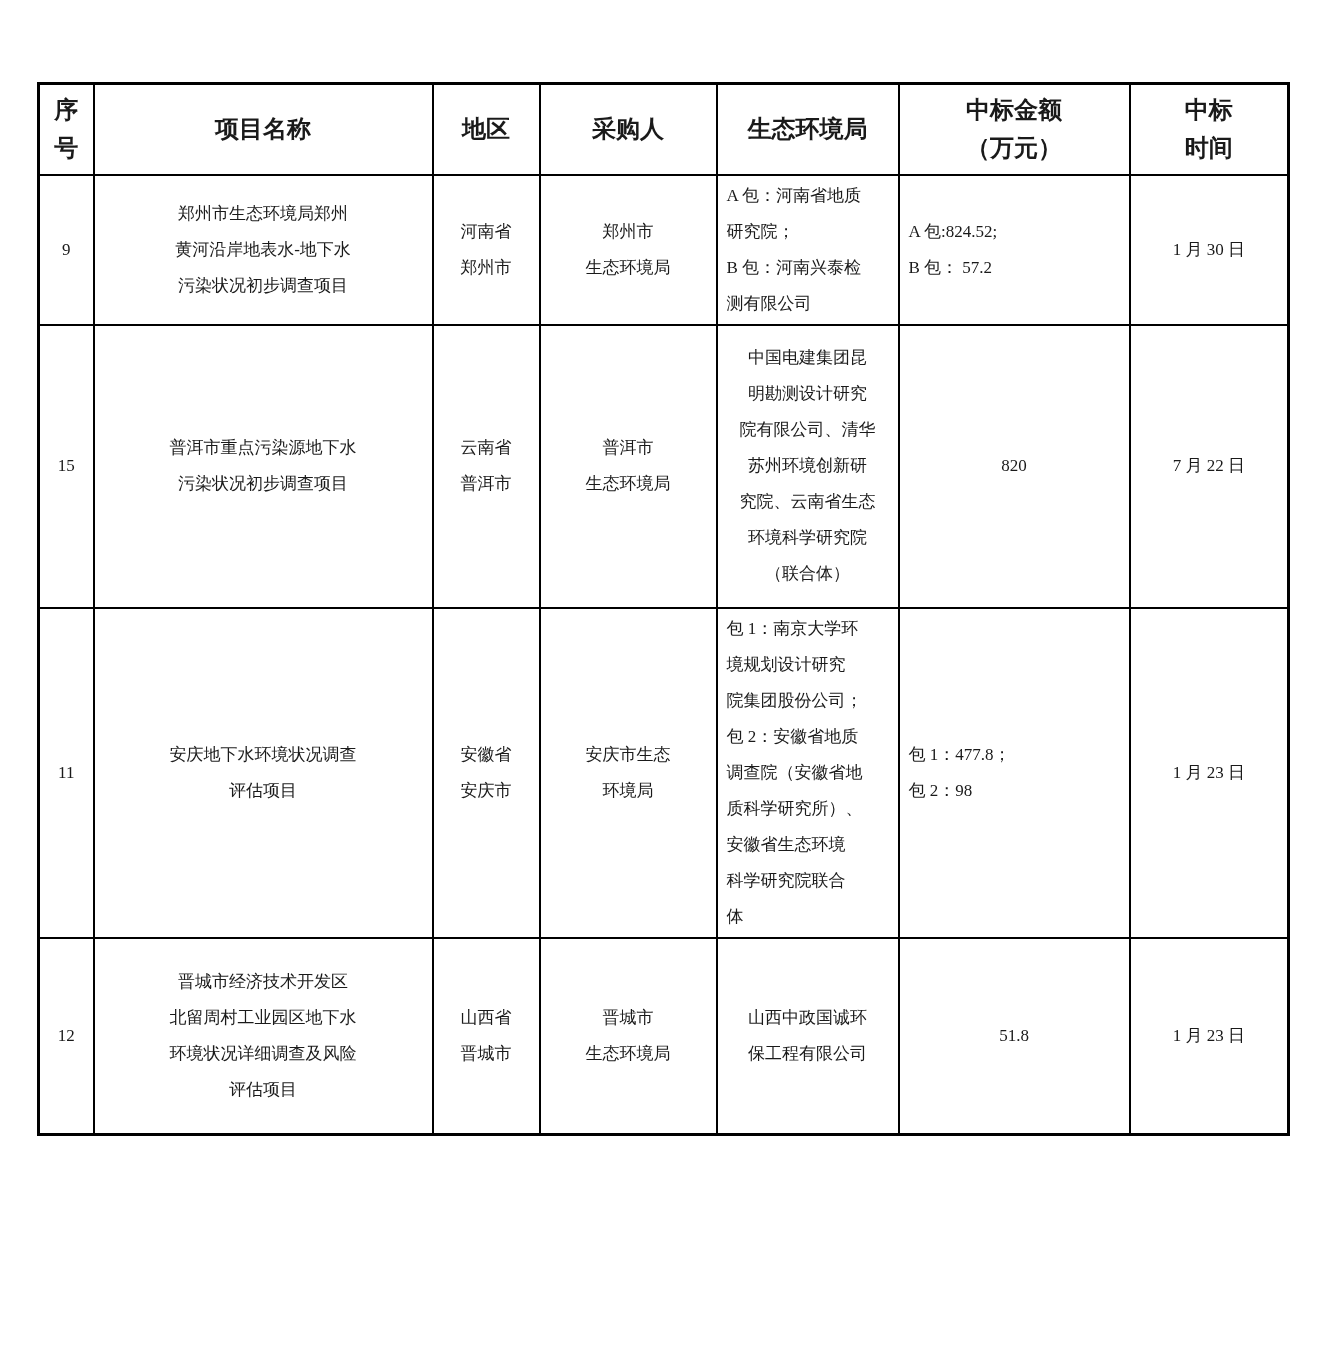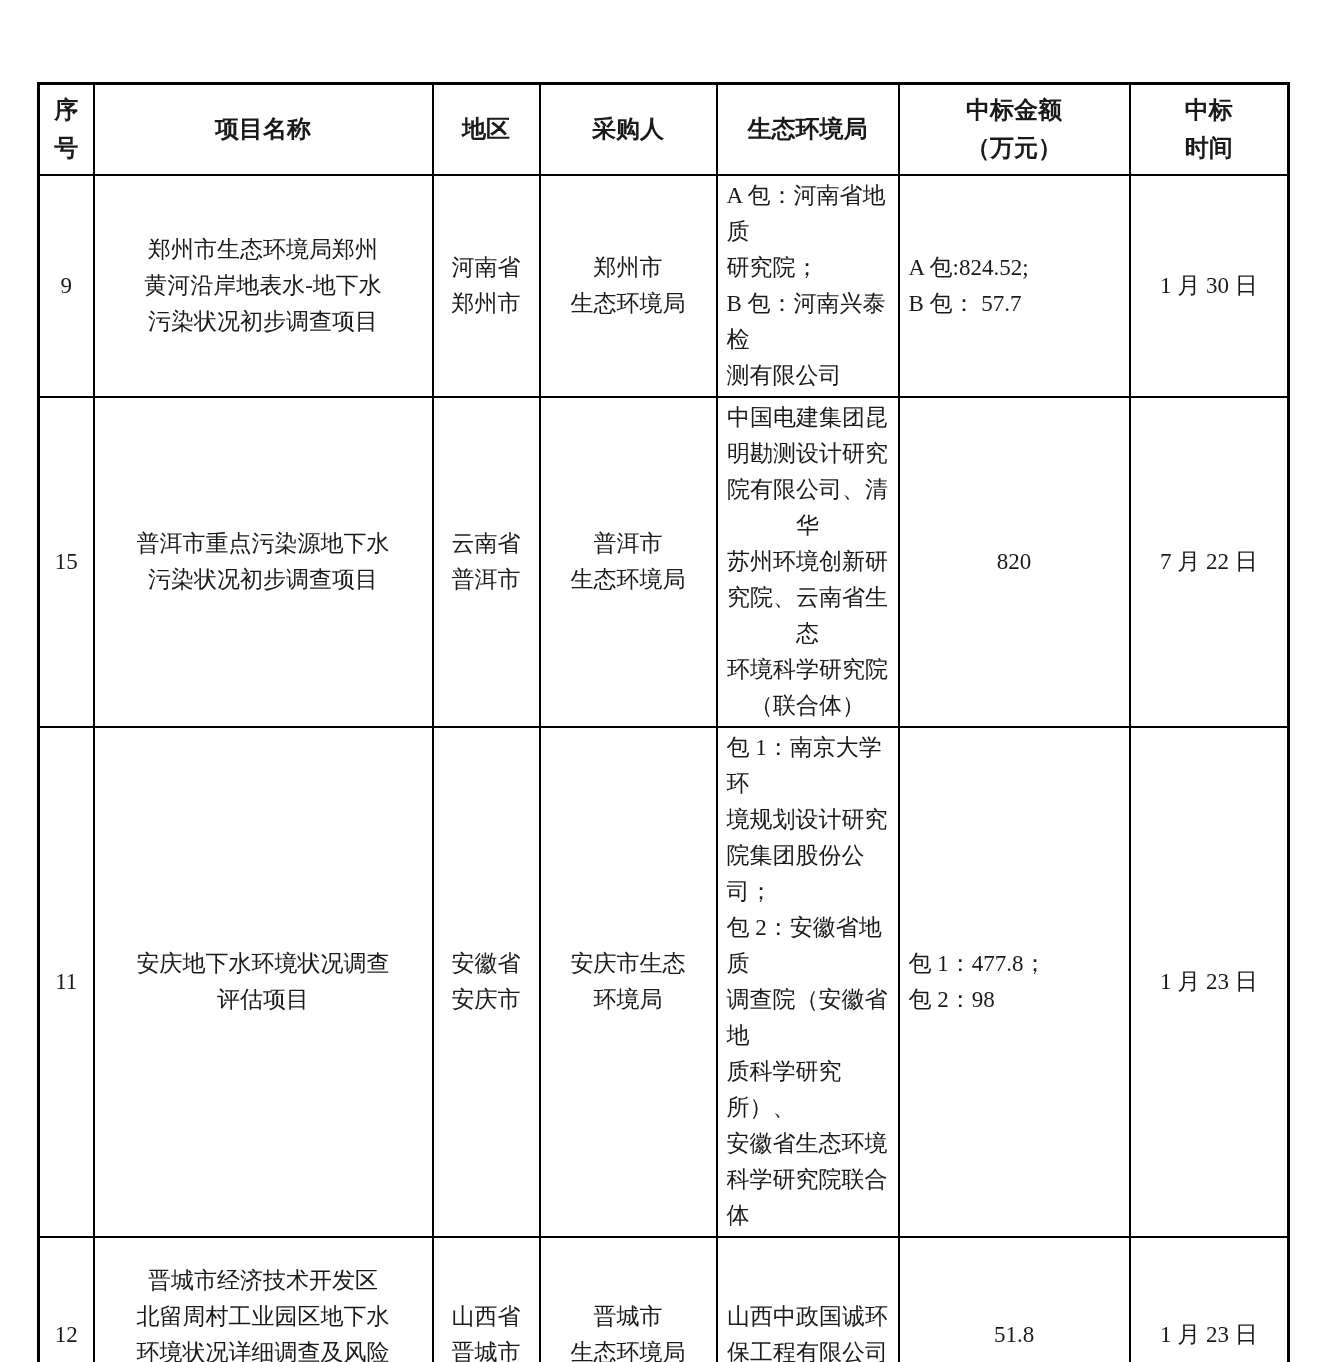--- a/index.html
+++ b/index.html
@@ -34,21 +34,21 @@
     padding:2px 6px;
     box-sizing:border-box;
     overflow:hidden;
   }
   table.bid-table th{
     font-size:24px;
     font-weight:bold;
     line-height:38px;
   }
   table.bid-table td{
-    font-size:23px;
+    font-size:17px;
     line-height:36px;
   }
   table.bid-table td.left{
     text-align:left;
     padding-left:9px;
     padding-right:4px;
   }
   tr.header-row{height:91px;}
 </style>
 </head>
@@ -87,21 +87,21 @@
 污染状况初步调查项目</td>
           <td>河南省
 郑州市</td>
           <td>郑州市
 生态环境局</td>
           <td class="left">A 包：河南省地质
 研究院；
 B 包：河南兴泰检
 测有限公司</td>
           <td class="left">A 包:824.52;
-B 包： 57.7</td>
+B 包： 57.2</td>
           <td>1 月 30 日</td>
         </tr>
         <tr style="height: 283px;">
           <td>15</td>
           <td>普洱市重点污染源地下水
 污染状况初步调查项目</td>
           <td>云南省
 普洱市</td>
           <td>普洱市
 生态环境局</td>

